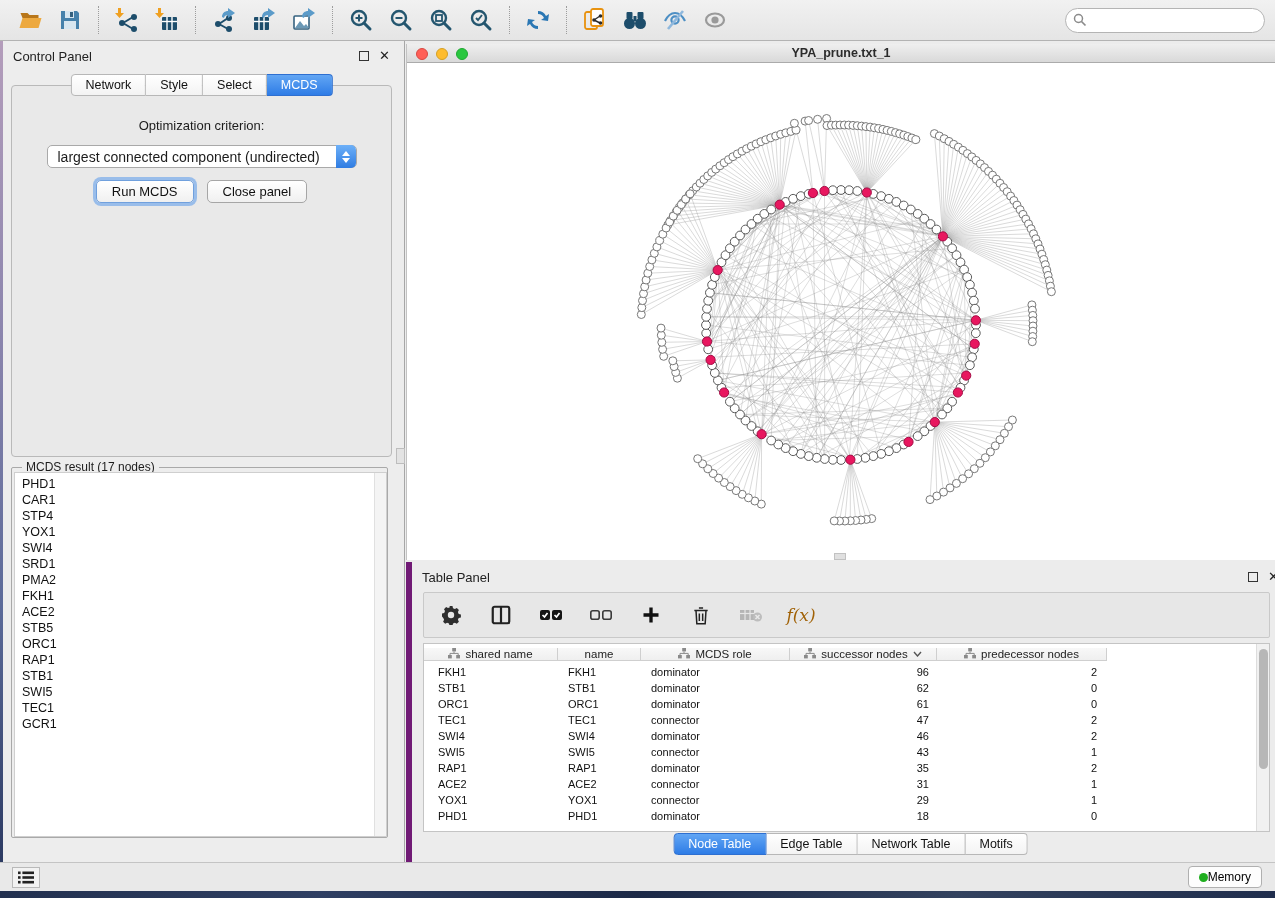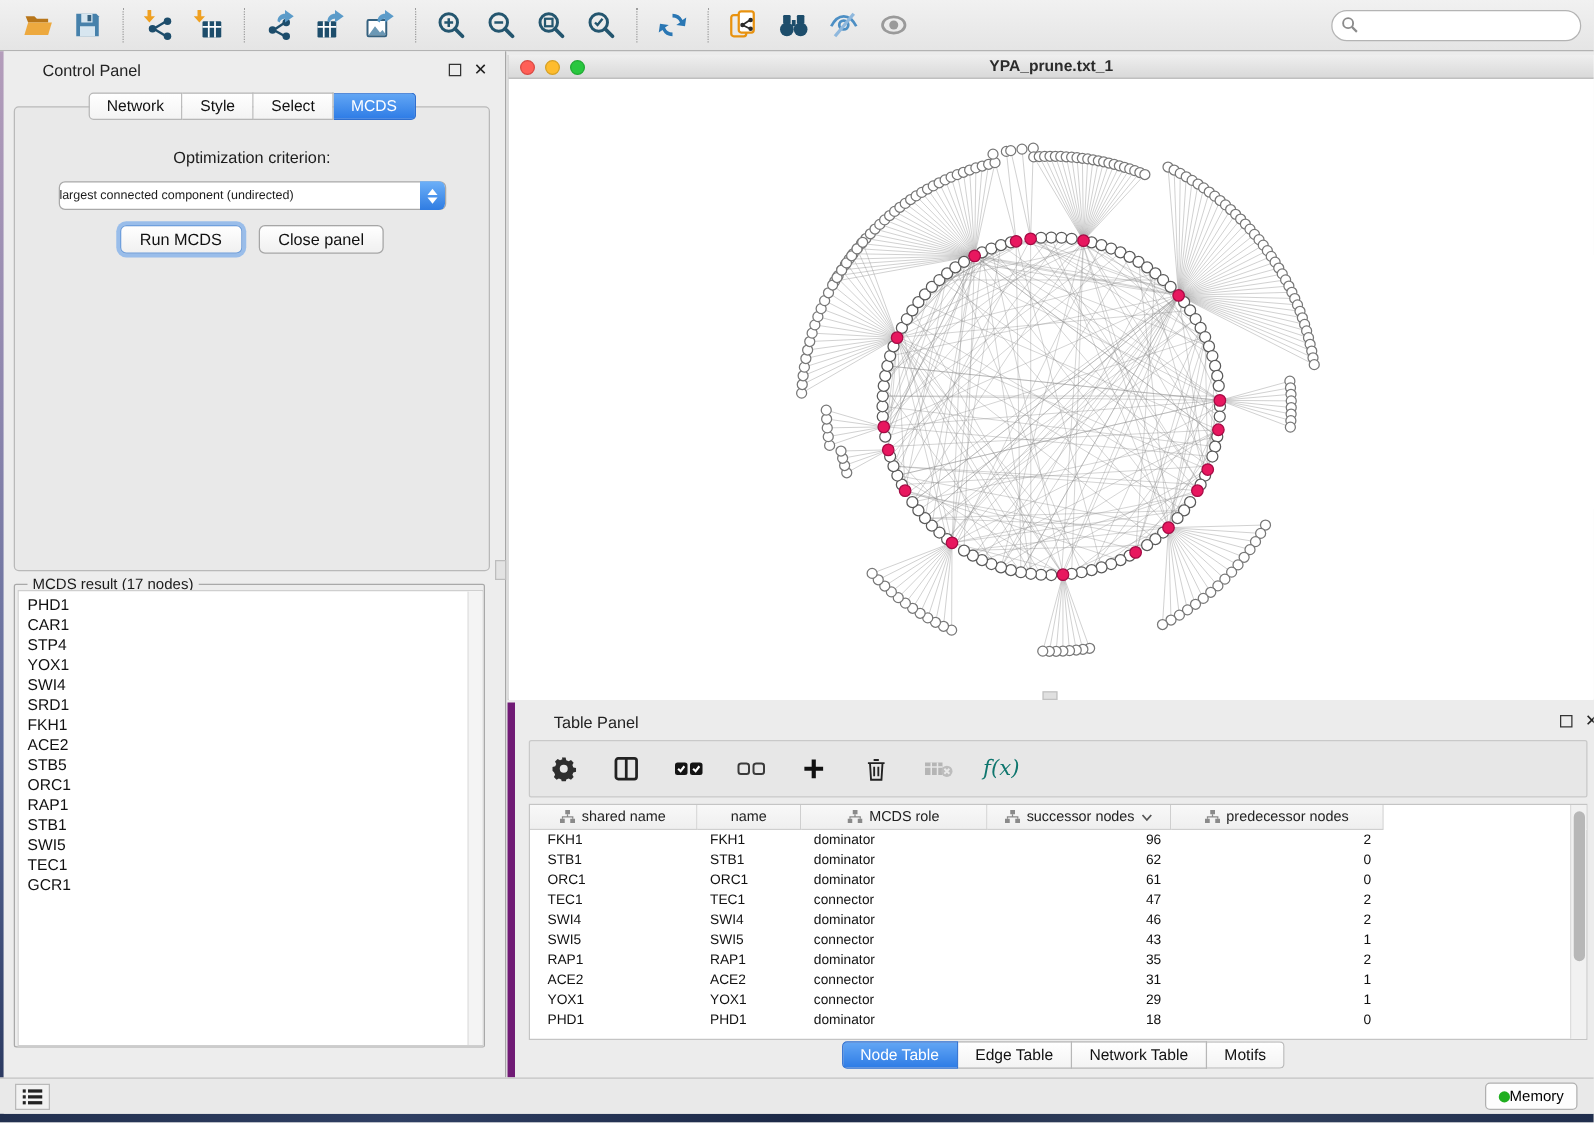--- a/index.html
+++ b/index.html
@@ -20,40 +20,40 @@
 
   
   .wall-left { position:absolute; left:0; top:41px; width:3px; height:850px;
     background:linear-gradient(#b49dbb,#8d86ae,#5b6a99,#27355c); }
   .wall-bottom { position:absolute; left:0; top:891px; width:1275px; height:7px;
     background:linear-gradient(90deg,#22304f,#2f3f63,#1c2947,#33425f,#202e4d); }
 
   
   .control-panel { position:absolute; left:3px; top:41px; width:397px; height:821px; background:#ededed; }
   .panel-header { height:30px; display:flex; align-items:center; padding:0 10px; }
-  .panel-title { font-size:13px; color:#222;margin-left:21px; }
+  .panel-title { font-size:13px; color:#222; }
   .panel-header-icons { margin-left:auto; display:flex; align-items:center; gap:10px; }
   .float-icon { width:10px; height:10px; border:1.6px solid #333; cursor:pointer; }
   .close-icon { font-size:13px; font-weight:bold; color:#222; cursor:pointer; line-height:10px; }
 
   .seg-tabs { position:absolute; left:50%; transform:translateX(-50%); display:flex; z-index:2; }
   .cp-tabs { top:33px; }
   .seg { height:22px; background:linear-gradient(#ffffff,#f3f3f3); border:1px solid #b7b7b7;
     border-left:none; font-size:12.5px; display:flex; align-items:center; padding:0 14px;
     cursor:pointer; color:#111; }
   .seg:first-child { border-left:1px solid #b7b7b7; border-radius:4px 0 0 4px; }
   .seg:last-child { border-radius:0 4px 4px 0; }
   .seg.active { background:linear-gradient(#62a6f4,#2e7ce6); border-color:#2e6fd0; color:#fff; }
 
   .tab-pane { position:absolute; left:8px; top:44px; width:381px; height:372px;
     border:1px solid #b9b9b9; border-radius:4px; background:#e9e9e9; }
   .opt-label { text-align:center; margin-top:32px; font-size:13px; }
   .combo { position:relative; margin:12px auto 0; width:310px; height:23px; background:#fff;
     border:1px solid #a9a9a9; border-radius:5px; display:flex; align-items:center; cursor:pointer; }
-  .combo-text { font-size:10px; white-space:nowrap; }
+  .combo-text { font-size:14px; padding-left:10px; white-space:nowrap; }
   .combo-step { position:absolute; right:0; top:-1px; width:20px; height:23px; border-radius:0 5px 5px 0;
     background:linear-gradient(#6db0f8,#2f7ce2); display:flex; flex-direction:column;
     align-items:center; justify-content:center; gap:2px; }
   .tri-up { width:0; height:0; border-left:4px solid transparent; border-right:4px solid transparent; border-bottom:5px solid #fff; }
   .tri-dn { width:0; height:0; border-left:4px solid transparent; border-right:4px solid transparent; border-top:5px solid #fff; }
   .btn-row { display:flex; justify-content:center; gap:13px; margin-top:12px; }
   .aqua-btn { height:23px; padding:0 15px; font-size:13px; color:#111;
     background:linear-gradient(#ffffff,#f0f0f0); border:1px solid #a6a6a6; border-radius:5px; cursor:pointer; }
   .aqua-btn.focused { box-shadow:0 0 0 3px rgba(100,160,235,.6); border-color:#70a0dd; }
 
@@ -90,24 +90,24 @@
   
   .table-panel { position:absolute; left:406px; top:562px; width:883px; height:300px;
     background:#ececec; border-left:6px solid #701a75; }
   .tp-toolbar { position:absolute; left:11px; top:30px; width:847px; height:46px;
     background:#e7e7e7; border:1px solid #c9c9c9; border-radius:2px;
     display:flex; align-items:center; padding-left:14px; gap:24px; }
   .tpt-btn { border:none; background:transparent; display:flex; align-items:center; justify-content:center;
     width:26px; height:26px; cursor:pointer; }
   .tpt-btn.disabled { cursor:default; }
   .fx-label { font-family:"DejaVu Serif","Liberation Serif",serif; font-style:italic;
-    font-size:17px; color:#0f766e; }
+    font-size:17px; color:#a16207; }
   .tbl-wrap { position:absolute; left:11px; top:81px; width:847px; height:189px;
     background:#fff; border:1px solid #c4c4c4; }
-  .tbl-header { display:flex; height:20px; }
+  .tbl-header { display:flex; height:20px;align-items:center; }
   .th-cell { background:linear-gradient(#f8f8f8,#efefef); border-bottom:1px solid #cfcfcf;
     border-right:1px solid #cfcfcf; display:flex; align-items:center; justify-content:center;
     gap:5px; font-size:11.5px; color:#222; cursor:pointer; }
   .th-filler { flex:1; background:#fff; border-bottom:1px solid #fff; }
   .tbl-body { position:relative; }
   .tbl-row { display:flex; height:16px; }
   .td-cell { font-size:11px; color:#111; display:flex; align-items:center; }
   .td-left { justify-content:flex-start; }
   .td-right { justify-content:flex-end; }
   .tbl-scroll { position:absolute; right:0; top:0; width:13px; height:187px;
@@ -335,20 +335,21 @@
   <div class="result-group">
     <span class="result-title">MCDS result (17 nodes)</span>
     <div class="result-list">
       <div class="result-items">
           <div>PHD1</div>
           <div>CAR1</div>
           <div>STP4</div>
           <div>YOX1</div>
           <div>SWI4</div>
           <div>SRD1</div>
+          <div>PMA2</div>
           <div>FKH1</div>
           <div>ACE2</div>
           <div>STB5</div>
           <div>ORC1</div>
           <div>RAP1</div>
           <div>STB1</div>
           <div>SWI5</div>
           <div>TEC1</div>
           <div>GCR1</div>
         </div>

